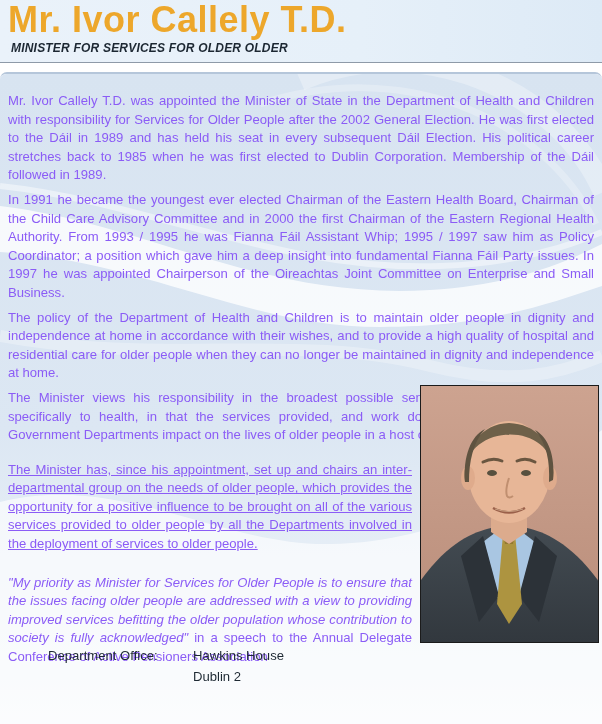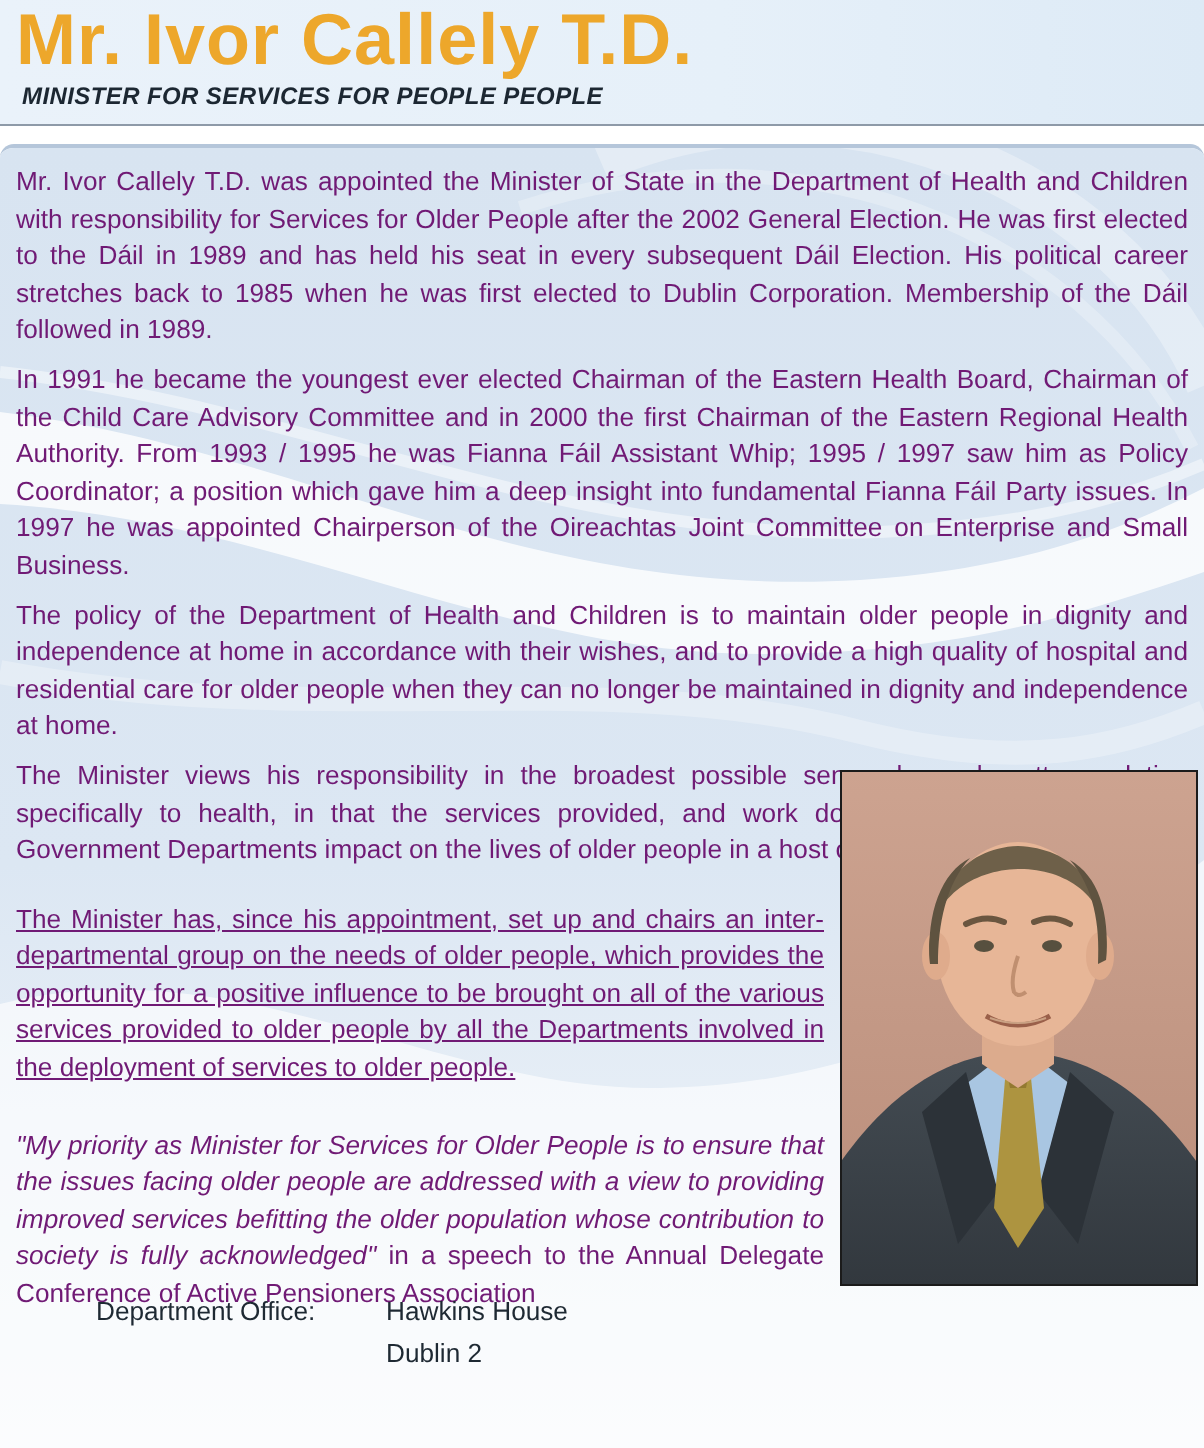--- a/index.html
+++ b/index.html
@@ -30,22 +30,22 @@
   
   .panel{
     position:absolute;top:72px;left:0;width:602px;height:652px;
     border-top:2px solid #b5c6da;
     border-radius:7px 7px 0 0;
     overflow:hidden;
   }
   .panel-bg{position:absolute;inset:0;}
   .content{
     position:relative;
-    padding:8px 8px 0 8px;
-    color:#701a75;
+    padding:18px 8px 0 8px;
+    color:#8b5cf6;
   }
   .content p{
     margin:0 0 6px 0;
     font-size:13.1px;line-height:18.6px;
     text-align:justify;
   }
   .narrow{margin-right:182px !important;}
   .p5{margin-top:16px !important;text-decoration:underline;}
   .quote{margin-top:20px !important;}
   .quote-italic{font-style:italic;}
@@ -66,21 +66,21 @@
   }
   .contact-row{display:flex;font-size:13.1px;line-height:21px;}
   .contact-label{width:145px;margin-left:48px;flex:0 0 auto;}
   .contact-values div{line-height:21px;}
 </style>
 </head>
 <body>
 
 <div class="header">
   <h1 class="title">Mr. Ivor Callely T.D.</h1>
-  <div class="subtitle">MINISTER FOR SERVICES FOR PEOPLE PEOPLE</div>
+  <div class="subtitle">MINISTER FOR SERVICES FOR OLDER OLDER</div>
   <div class="header-rule"></div>
 </div>
 
 <div class="panel">
 
   <svg class="panel-bg" width="602" height="652" viewBox="0 0 602 652" preserveAspectRatio="none" aria-hidden="true">
     <defs>
       <linearGradient id="bgGrad" x1="0" y1="0" x2="0" y2="1">
         <stop offset="0" stop-color="#d8e4f1"></stop>
         <stop offset="0.55" stop-color="#dce7f3"></stop>

